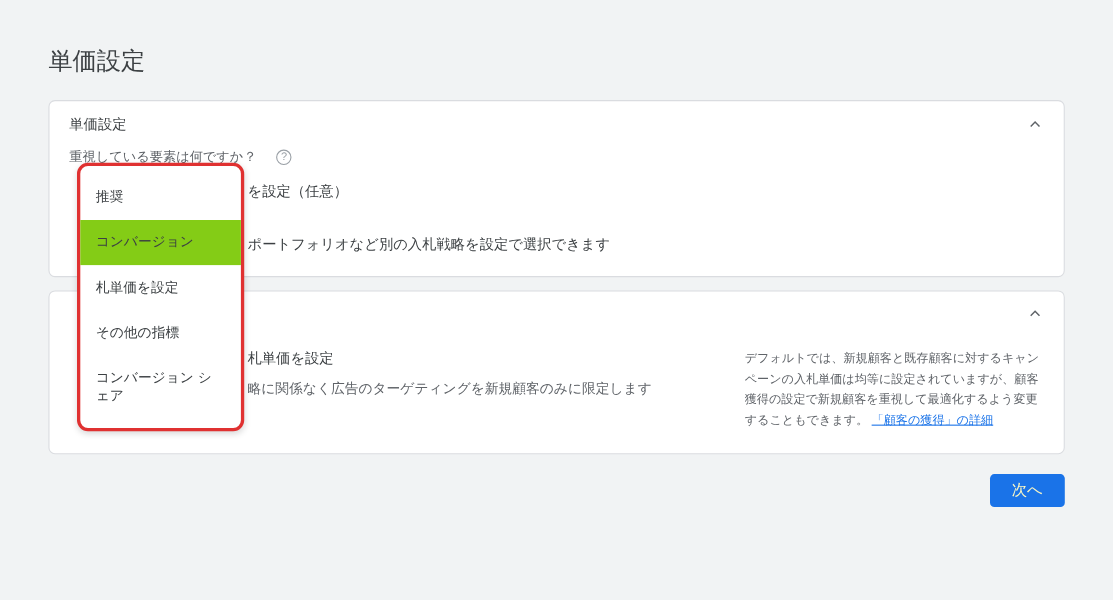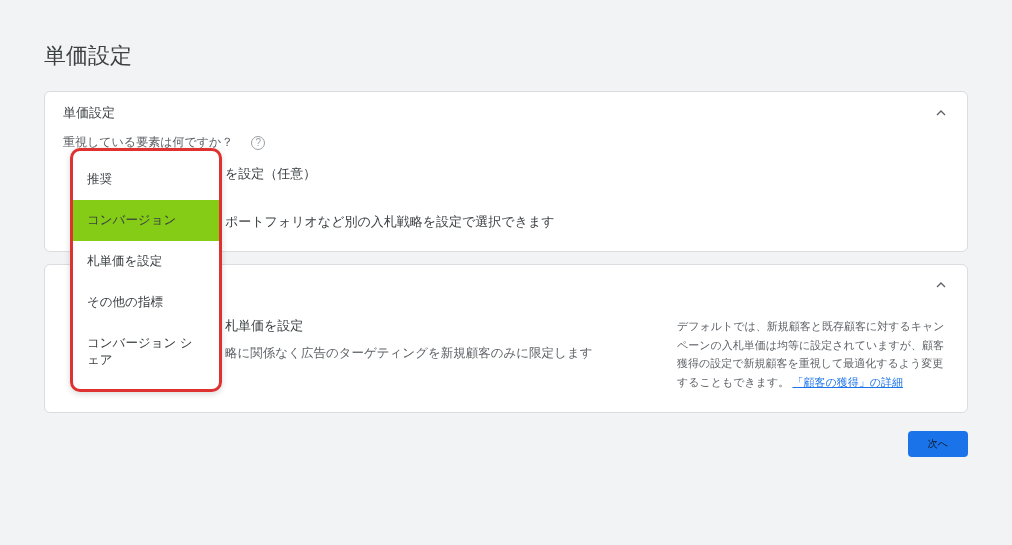--- a/index.html
+++ b/index.html
@@ -123,25 +123,25 @@
   }
 
   .footer {
     display: flex;
     justify-content: flex-end;
     padding-right: 0;
     margin-top: 18px;
   }
   .next-btn {
     background: #1a73e8;
-    color: #0f172a;
+    color: #fef9c3;
     border: none;
     border-radius: 4px;
     padding: 6px 20px;
-    font-size: 10px;
+    font-size: 14px;
     cursor: pointer;
   }
 
   
   .indent {
     margin-left: 162px;
   }
   .panel2-left-inner {
     margin-left: 162px;
   }

